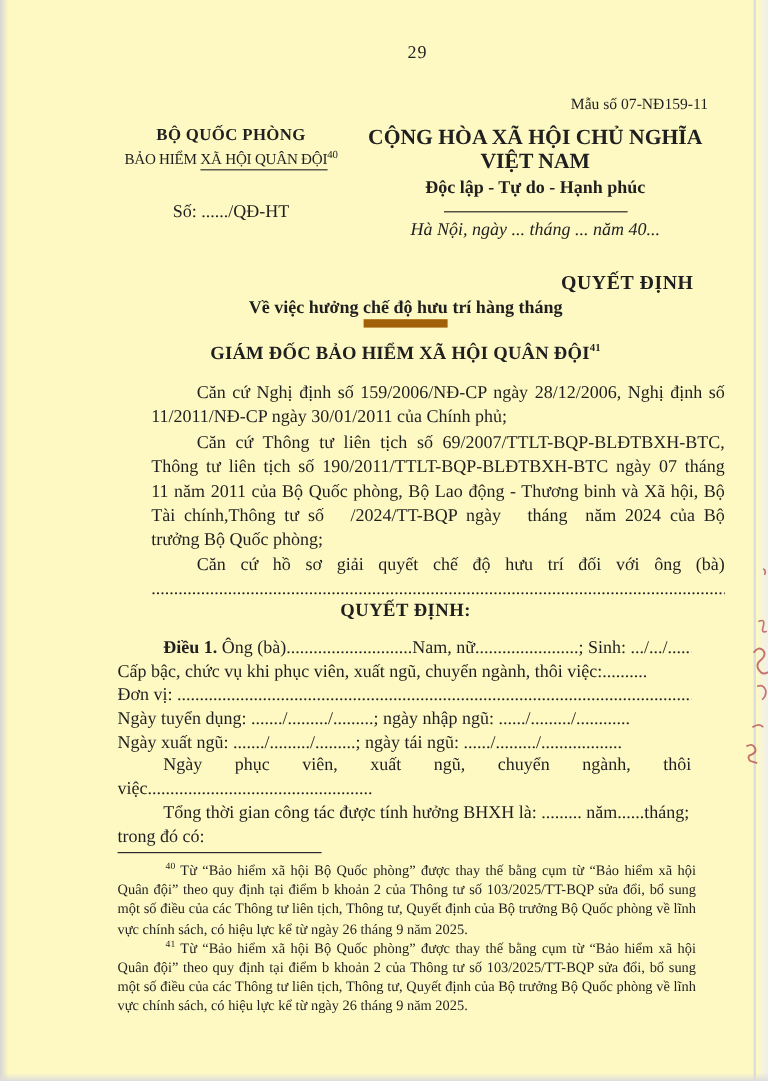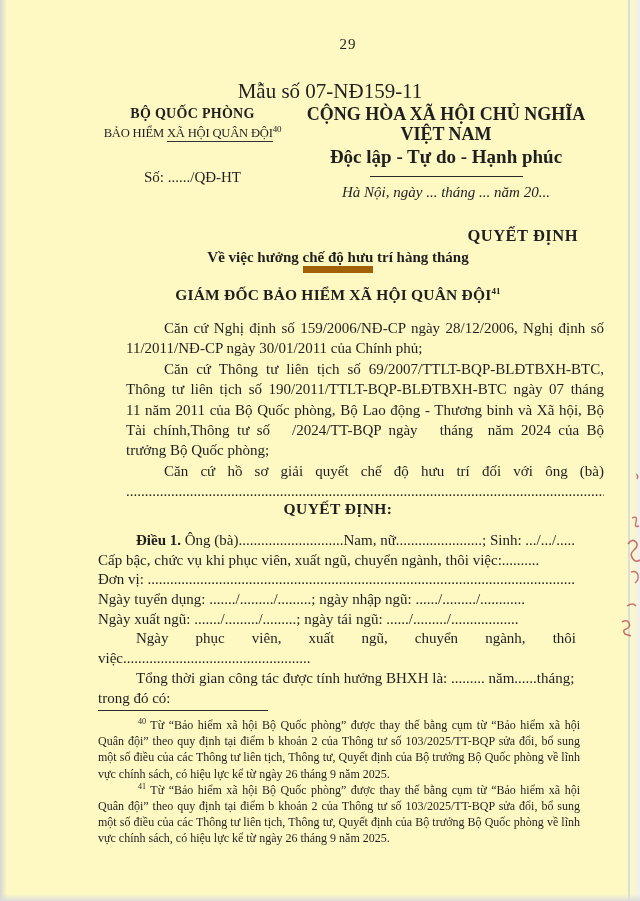--- a/index.html
+++ b/index.html
@@ -14,31 +14,31 @@
   .edge-left{position:absolute;left:0;top:0;width:7px;height:100%;
     background:linear-gradient(to right,#d6d6d4,rgba(255,255,255,0));}
   .edge-right-line{position:absolute;left:628px;top:0;width:2px;height:100%;background:#dcdcda;}
   .edge-right{position:absolute;left:630px;top:0;width:10px;height:100%;
     background:linear-gradient(to right,rgba(255,255,255,0),#efefed);}
   .edge-bottom{position:absolute;left:0;bottom:0;width:100%;height:7px;
     background:linear-gradient(to bottom,rgba(255,255,255,0),#dddddb);}
 
   .page-number{position:absolute;top:36px;left:98px;width:500px;text-align:center;
     font-size:15px;letter-spacing:1px;}
-  .form-code{position:absolute;top:79px;left:84px;width:492px;text-align:center;font-size:21px;}
+  .form-code{position:absolute;top:79px;left:98px;width:492px;text-align:right;font-size:13px;}
 
   .org-col{position:absolute;top:104px;left:95px;width:195px;text-align:center;}
   .org-line1{font-weight:bold;font-size:14px;line-height:20px;letter-spacing:.3px;}
   .org-line2{font-size:12.6px;line-height:18px;letter-spacing:-0.2px;}
   .org-line2 .u{border-bottom:1px solid #333;padding-bottom:1px;}
   .doc-number{position:absolute;top:169px;left:95px;width:195px;text-align:center;font-size:15px;}
 
   .nat-col{position:absolute;top:104px;left:288px;width:316px;text-align:center;}
   .nat-line1{font-weight:bold;font-size:18px;line-height:20px;}
-  .nat-line2{font-weight:bold;font-size:19px;line-height:22px;margin-top:2px;}
+  .nat-line2{font-weight:bold;font-size:15px;line-height:22px;margin-top:2px;}
   .nat-rule{width:153px;margin:8px auto 0 auto;border-top:1.5px solid #2a2a2a;height:0;}
   .place-date{font-style:italic;font-size:15px;margin-top:7px;}
   .ref-code{text-align:right;padding-right:6px;font-size:14px;margin-top:6px;}
 
   .title-block{position:absolute;top:226px;left:98px;width:480px;text-align:center;}
   .title-main{font-weight:bold;font-size:16.5px;letter-spacing:.5px;text-align:right;}
   .title-sub{font-weight:bold;font-size:15px;margin-top:3px;}
   .title-sub .u{border-bottom:7px solid #a16207;padding-bottom:1px;}
   .title-auth{font-weight:bold;font-size:15.5px;margin-top:20px;letter-spacing:.2px;}
 
@@ -78,21 +78,21 @@
   <div class="org-col">
     <div class="org-line1">BỘ QUỐC PHÒNG</div>
     <div class="org-line2"><span>BẢO HIỂM </span><span class="u">XÃ HỘI QUÂN ĐỘI</span><sup>40</sup></div>
   </div>
   <div class="doc-number">Số: ....../QĐ-HT</div>
 
   <div class="nat-col">
     <div class="nat-line1">CỘNG HÒA XÃ HỘI CHỦ NGHĨA VIỆT NAM</div>
     <div class="nat-line2">Độc lập - Tự do - Hạnh phúc</div>
     <div class="nat-rule"></div>
-    <div class="place-date">Hà Nội, ngày ... tháng ... năm 20...</div>
+    <div class="place-date">Hà Nội, ngày ... tháng ... năm 40...</div>
   </div>
 
   <div class="title-block">
     <div class="title-main">QUYẾT ĐỊNH</div>
     <div class="title-sub"><span>Về việc hưởng </span><span class="u">chế độ hưu</span><span> trí hàng tháng</span></div>
     <div class="title-auth"><span>GIÁM ĐỐC BẢO HIỂM XÃ HỘI QUÂN ĐỘI</span><sup>41</sup></div>
   </div>
 
   <div class="preamble">
     <div class="ln ind jl">Căn cứ Nghị định số 159/2006/NĐ-CP ngày 28/12/2006, Nghị định số</div>

